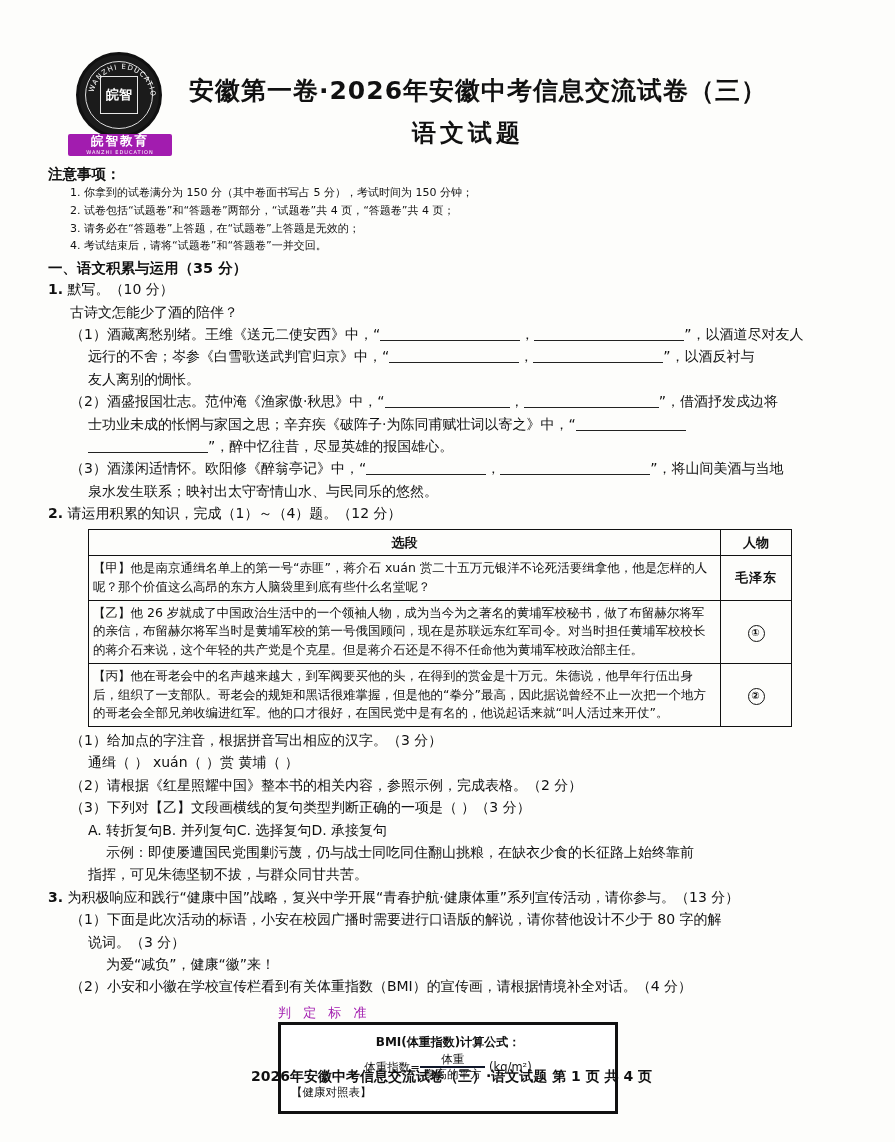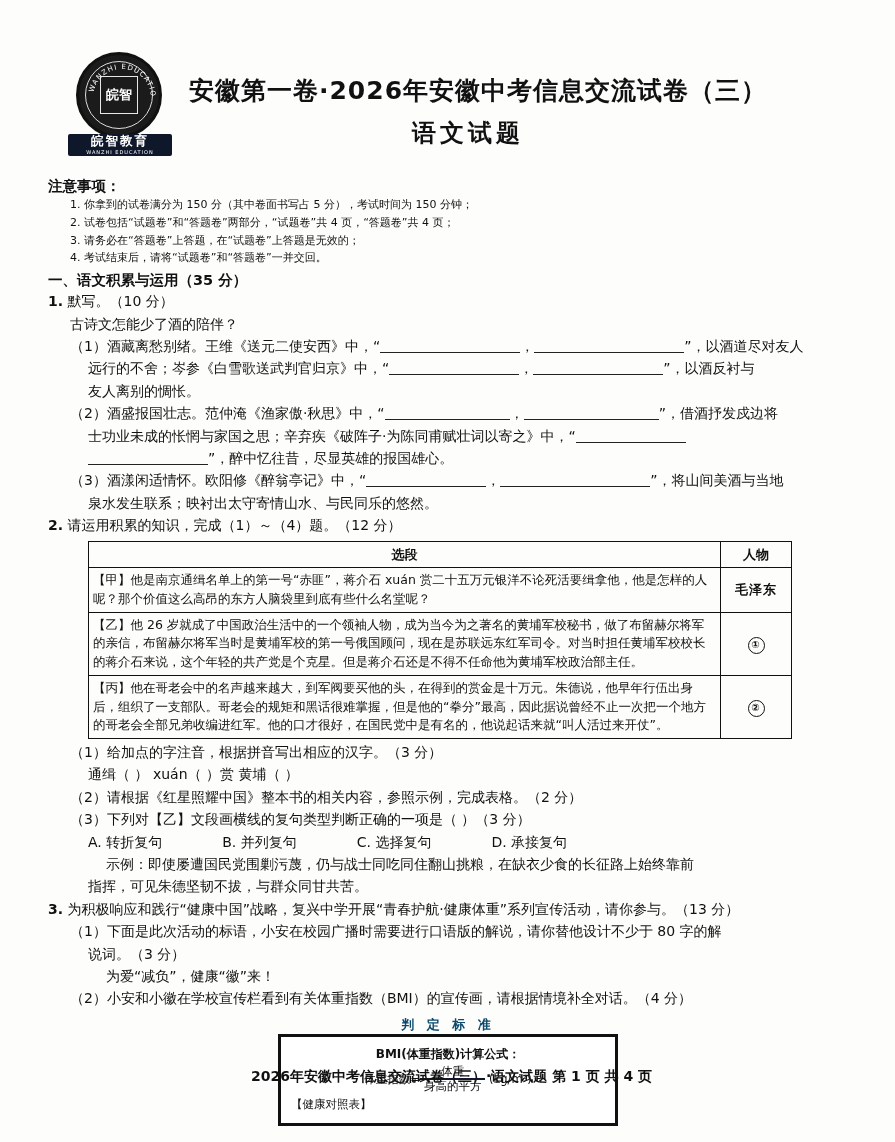--- a/index.html
+++ b/index.html
@@ -49,21 +49,21 @@
   .seal-center{
     position:absolute;left:50%;top:50%;transform:translate(-50%,-50%);
     width:36px;height:36px;border:1px solid #e7e7e7;
     display:flex;align-items:center;justify-content:center;
     font-size:13px;font-weight:bold;line-height:1.05;
     font-family:"DejaVu Sans",sans-serif;
     text-align:center;
   }
   .seal-band{
     position:absolute;left:0;top:82px;width:104px;height:22px;
-    background:#0f172a;color:#fff;border-radius:2px;
+    background:#a21caf;color:#fff;border-radius:2px;
     display:flex;flex-direction:column;align-items:center;justify-content:center;
   }
   .seal-band .cn{font-size:12.5px;font-weight:bold;letter-spacing:2px;line-height:1;}
   .seal-band .en{font-size:5px;letter-spacing:1px;margin-top:1px;}
 
   .title-main{
     text-align:center;
     font-size:25px;
     font-weight:bold;
     letter-spacing:1px;
@@ -75,21 +75,21 @@
     text-align:center;
     font-size:24px;
     font-weight:bold;
     letter-spacing:4px;
     padding-top:10px;
     padding-left:40px;
   }
 
   
   .notes-head{
-    font-size:14.5px;font-weight:bold;margin-top:12px;
+    font-size:14.5px;font-weight:bold;
   }
   .notes li{
     font-size:11px;
     line-height:1.62;
     list-style:none;
   }
   .notes{margin:0;padding:0 0 0 22px;}
 
   .sec-title{
     font-size:14.5px;font-weight:bold;margin-top:4px;
@@ -126,22 +126,22 @@
     border:1px solid #111;border-radius:50%;
     font-size:10px;text-align:center;
   }
 
   
   .bmi-wrap{
     width:340px;margin:6px auto 0 auto;
     position:relative;
   }
   .bmi-head{
-    text-align:center;font-size:13px;font-weight:bold;letter-spacing:4px;
-    color:#0c4a6e;
+    text-align:left;font-size:13px;font-weight:normal;letter-spacing:4px;
+    color:#a21caf;
   }
   .bmi-box{
     border:3px solid #111;
     padding:8px 10px 10px 10px;
     font-size:11.5px;
     line-height:1.5;
     background:#fff;
   }
   .bmi-title{text-align:center;font-weight:bold;font-size:12px;margin-bottom:2px;}
   .frac{
@@ -251,21 +251,21 @@
         <td>【丙】他在哥老会中的名声越来越大，到军阀要买他的头，在得到的赏金是十万元。朱德说，他早年行伍出身后，组织了一支部队。哥老会的规矩和黑话很难掌握，但是他的“拳分”最高，因此据说曾经不止一次把一个地方的哥老会全部兄弟收编进红军。他的口才很好，在国民党中是有名的，他说起话来就“叫人活过来开仗”。</td>
         <td class="person-cell"><span class="circ">②</span></td>
       </tr>
     </tbody>
       </table>
 
     <div class="q indent1">（1）给加点的字注音，根据拼音写出相应的汉字。（3 分）</div>
     <div class="q indent2">通缉（      ）        xuán（      ）赏        黄埔（      ）</div>
     <div class="q indent1">（2）请根据《红星照耀中国》整本书的相关内容，参照示例，完成表格。（2 分）</div>
     <div class="q indent1">（3）下列对【乙】文段画横线的复句类型判断正确的一项是（      ）（3 分）</div>
-    <div class="q indent2" style="display:flex;gap:60px;">
+    <div class="q indent2" style="display:flex;">
       <span>A. 转折复句</span>
       <span>B. 并列复句</span>
       <span>C. 选择复句</span>
       <span>D. 承接复句</span>
     </div>
     <div class="q indent3">示例：即使屡遭国民党围剿污蔑，仍与战士同吃同住翻山挑粮，在缺衣少食的长征路上始终靠前</div>
     <div class="q indent2">指挥，可见朱德坚韧不拔，与群众同甘共苦。</div>
 
     <div class="q">
       <b>3.</b>

